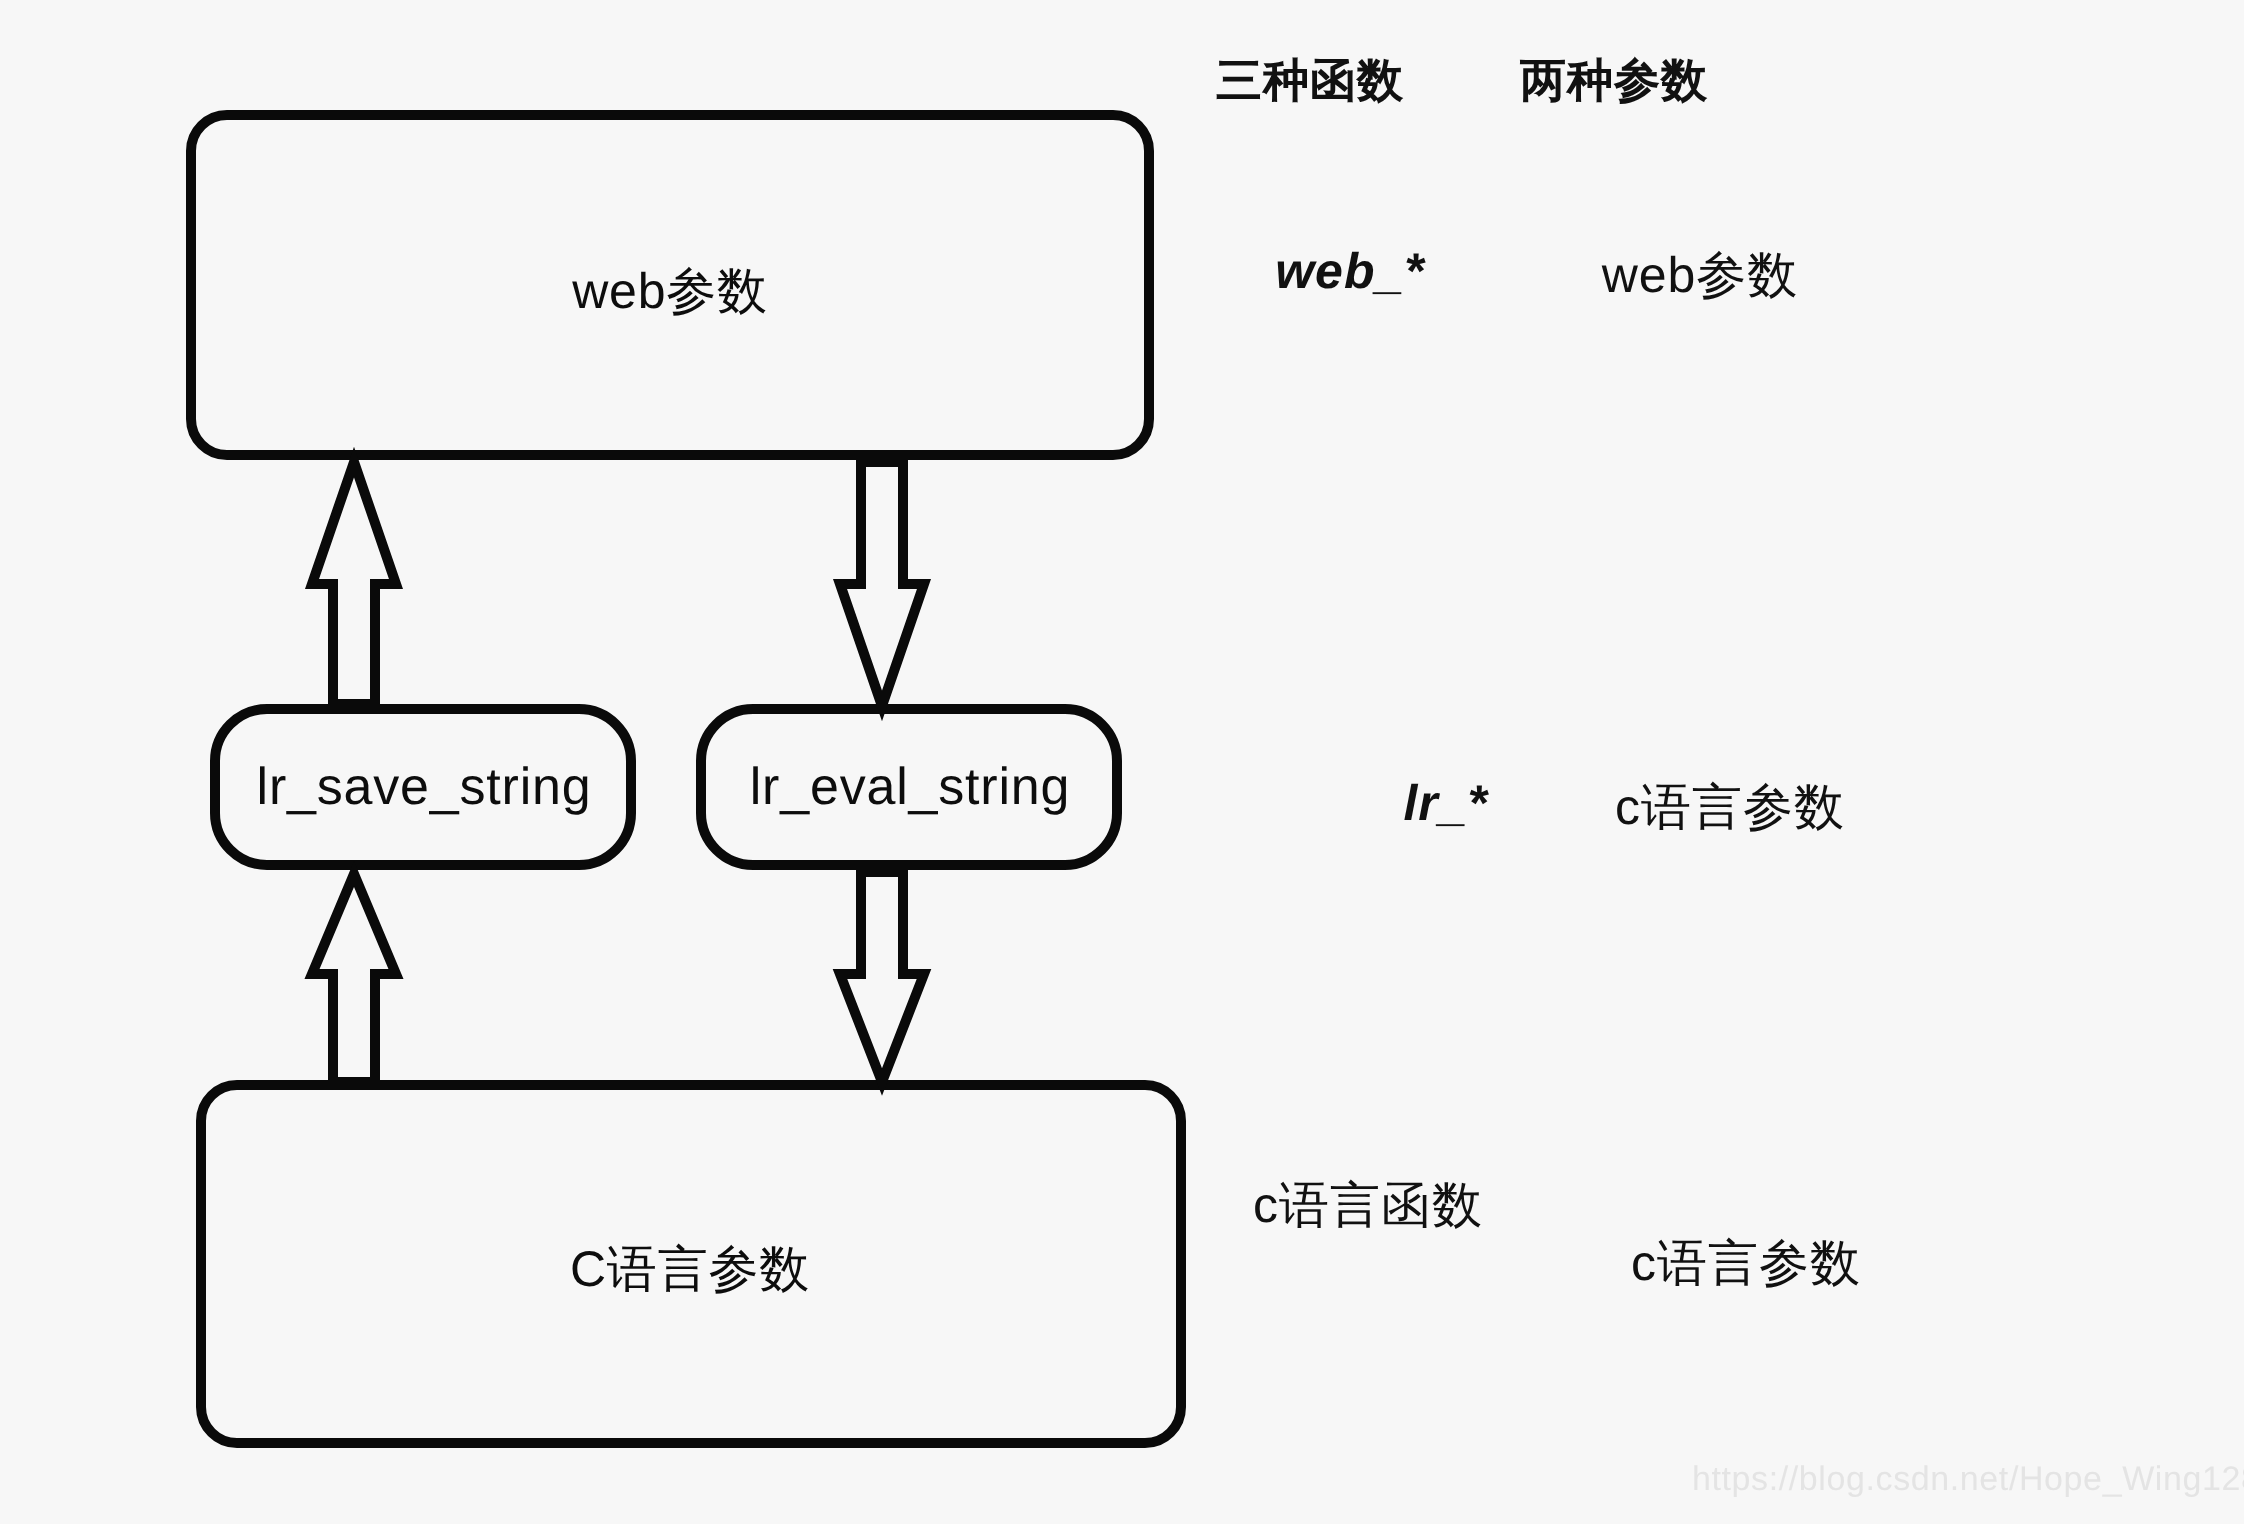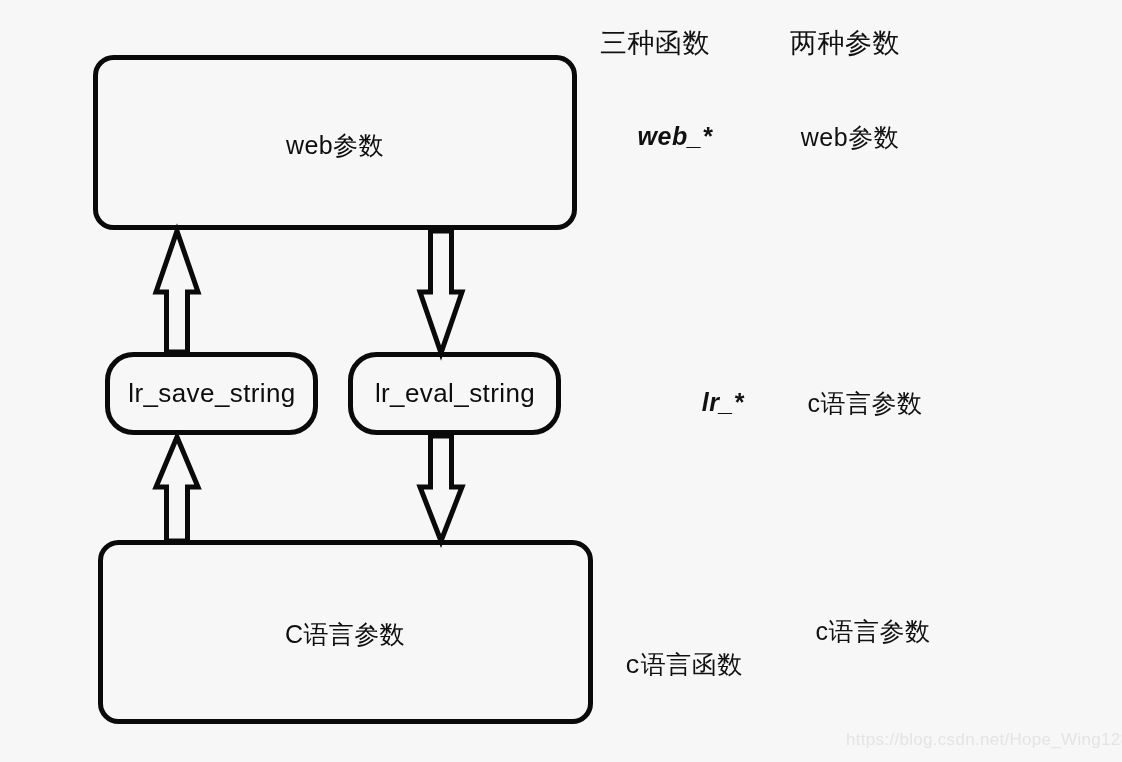--- a/index.html
+++ b/index.html
@@ -47,22 +47,22 @@
     white-space: nowrap;
     text-align: center;
     font-size: 25px;
     letter-spacing: 0.5px;
   }
   .ann-bold {
     font-weight: 700;
     font-style: italic;
   }
   .ann-head {
-    font-weight: 400;
-    font-size: 27px;
+    font-weight: 700;
+    font-size: 23px;
   }
   #watermark {
     position: absolute;
     left: 846px;
     top: 730px;
     font-size: 17px;
     color: #e4e4e4;
     letter-spacing: 0.3px;
     white-space: nowrap;
     font-family: "Liberation Sans", "DejaVu Sans", sans-serif;
@@ -95,29 +95,29 @@
   <div class="node-label box-label-lg" style="left:95px; top:129px; width:480px;">web参数</div>
 
   <div class="node-label box-label-md" style="left:107px; top:378px; width:210px;">lr_save_string</div>
 
   <div class="node-label box-label-md" style="left:350px; top:378px; width:210px;">lr_eval_string</div>
 
   <div class="node-label box-label-lg" style="left:100px; top:618px; width:490px;">C语言参数</div>
 
   <div class="ann ann-head" style="left:560px; top:25px; width:190px;">三种函数</div>
 
-  <div class="ann ann-head" style="left:750px; top:25px; width:190px;">两种参数</div>
+  <div class="ann ann-head" style="left:712px; top:25px; width:190px;">两种参数</div>
 
   <div class="ann ann-bold" style="left:590px; top:122px; width:170px;">web_*</div>
 
   <div class="ann" style="left:760px; top:121px; width:180px;">web参数</div>
 
   <div class="ann ann-bold" style="left:594px; top:388px; width:150px;text-align:right;">lr_*</div>
 
   <div class="ann" style="left:775px; top:387px; width:180px;">c语言参数</div>
 
-  <div class="ann" style="left:594px; top:648px; width:180px;font-family:Liberation Mono, monospace;">c语言函数</div>
+  <div class="ann" style="left:594px; top:586px; width:180px;">c语言函数</div>
 
   <div class="ann" style="left:783px; top:615px; width:180px;">c语言参数</div>
 
   <div id="watermark">https://blog.csdn.net/Hope_Wing1286</div>
 
 </div>
 
 </body></html>

